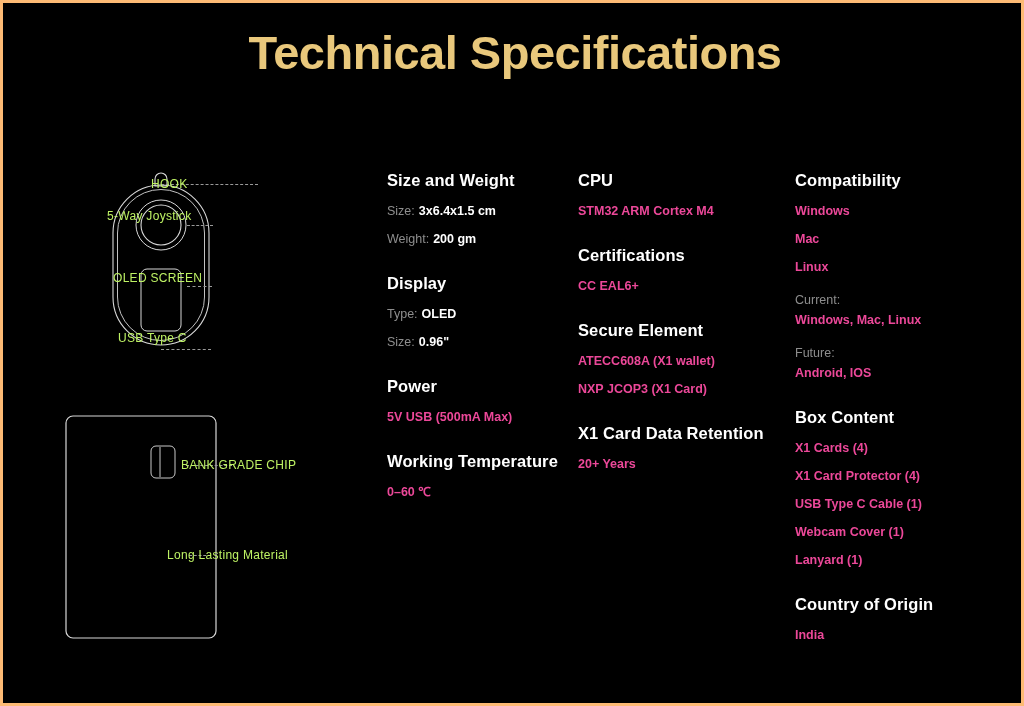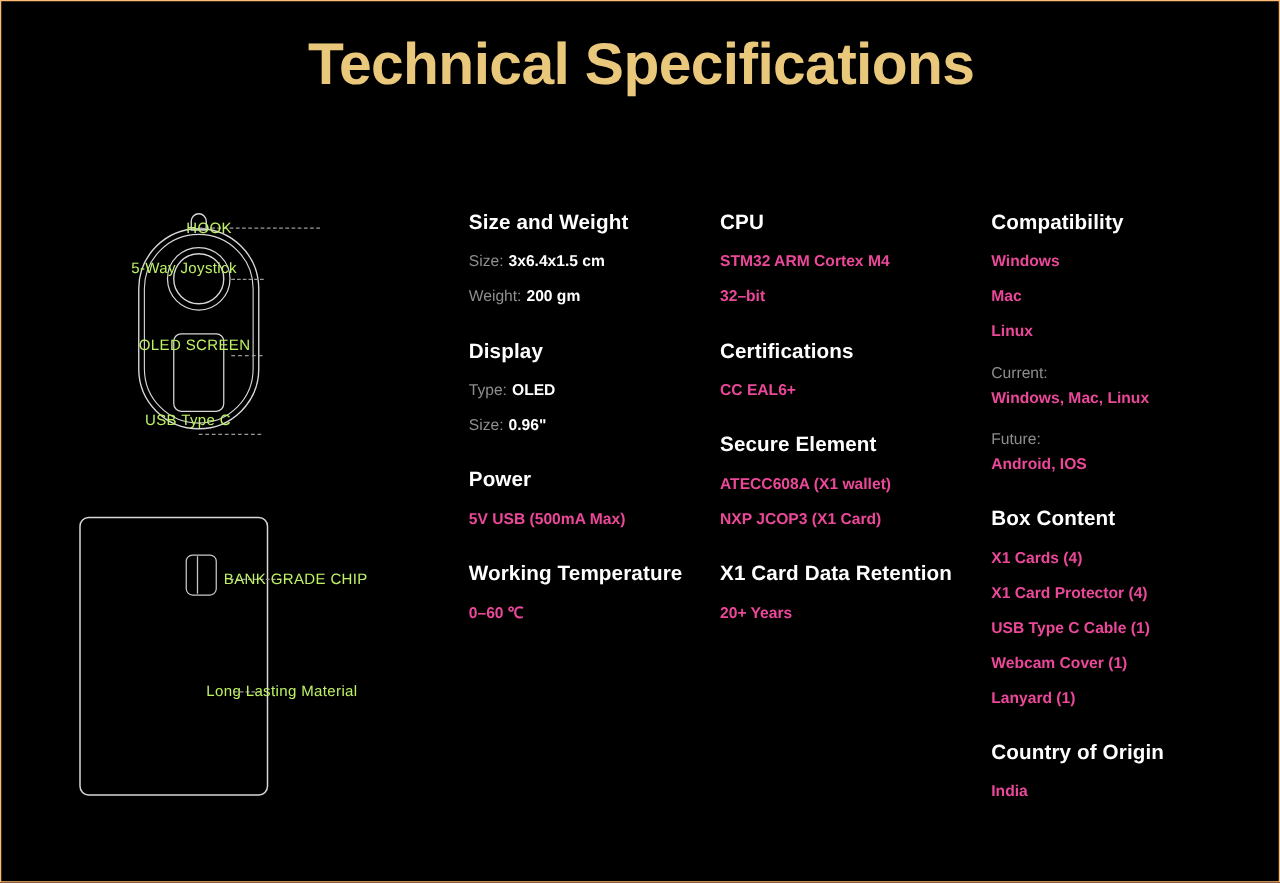--- a/index.html
+++ b/index.html
@@ -12,21 +12,21 @@
     height: 706px;
     overflow: hidden;
     font-family: "Liberation Sans", sans-serif;
   }
 
   #page {
     position: relative;
     width: 1024px;
     height: 706px;
     background: #000000;
-    border: 1px solid #fdba74;
+    border: 3px solid #fdba74;
     box-sizing: border-box;
     overflow: hidden;
   }
 
   
   #page-title {
     position: absolute;
     top: 24px;
     left: 0;
     width: 1024px;
@@ -73,21 +73,21 @@
     position: absolute;
     left: 60px;
     top: 260px;
   }
 
   
   .spec-col {
     position: absolute;
     top: 168px;
   }
-  #col-1 { left: 374px;  width: 200px; }
+  #col-1 { left: 384px;  width: 200px; }
   #col-2 { left: 575px;  width: 210px; }
   #col-3 { left: 792px;  width: 215px; }
 
   .group { margin-bottom: 27px; }
   .group:last-child { margin-bottom: 0; }
 
   .group-title {
     color: #ffffff;
     font-size: 16.5px;
     font-weight: bold;
@@ -209,21 +209,20 @@
       <div class="group-title">Working Temperature</div>
       <div class="plain">0–60 ℃</div>
     </div>
   </div>
 
   <div class="spec-col" id="col-2">
 
     <div class="group">
       <div class="group-title">CPU</div>
       <div class="plain">STM32 ARM Cortex M4</div>
-      <div class="plain">32–bit</div>
     </div>
 
     <div class="group">
       <div class="group-title">Certifications</div>
       <div class="plain">CC EAL6+</div>
     </div>
 
     <div class="group">
       <div class="group-title">Secure Element</div>
       <div class="plain">ATECC608A (X1 wallet)</div>

